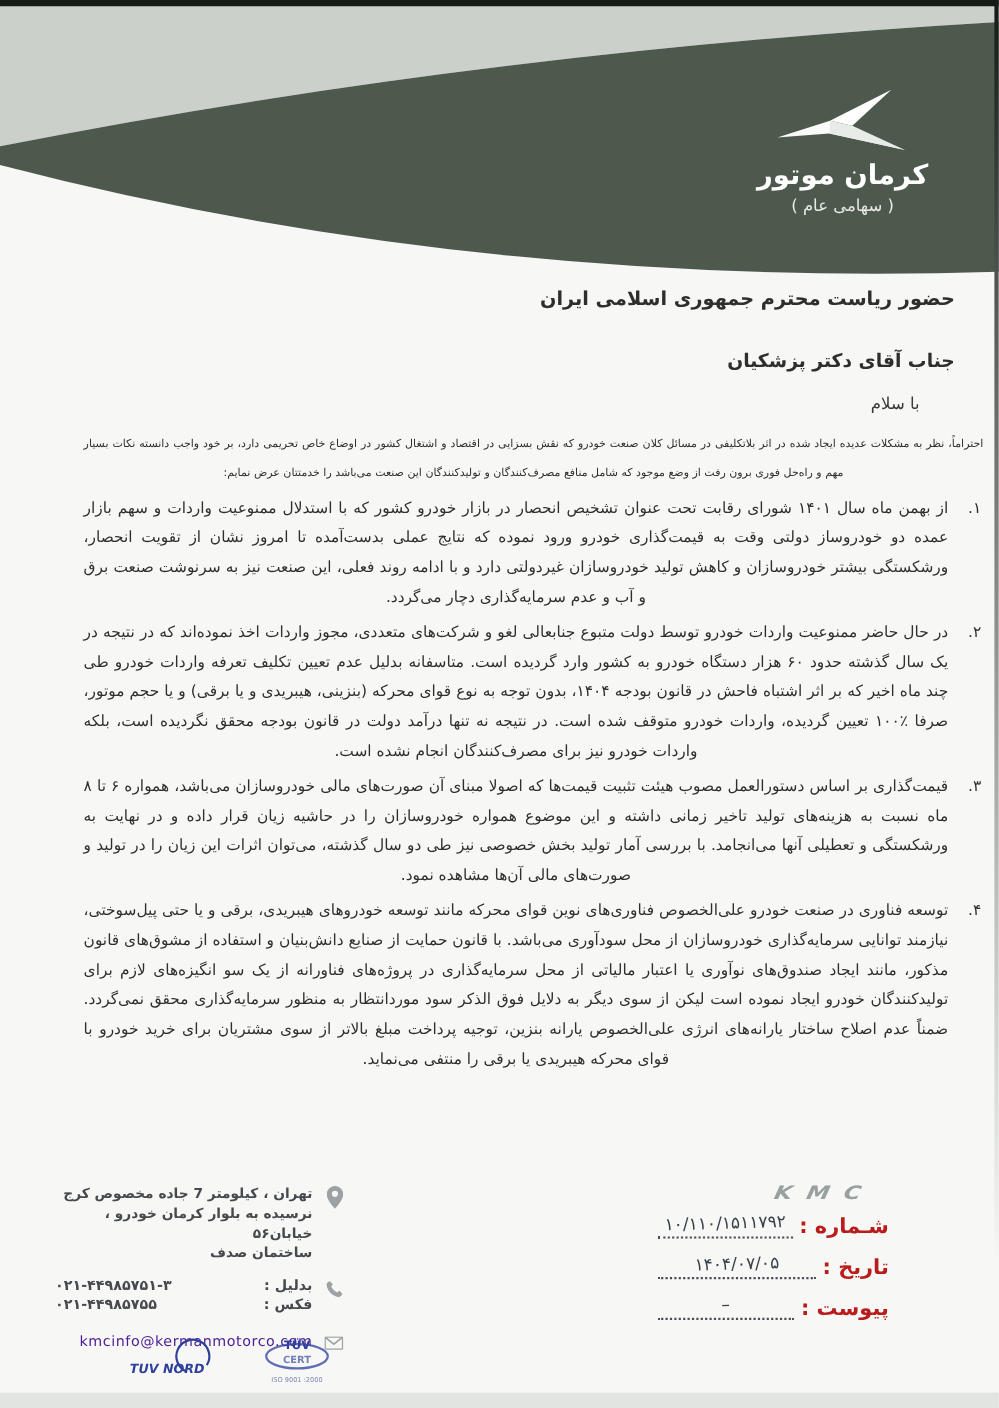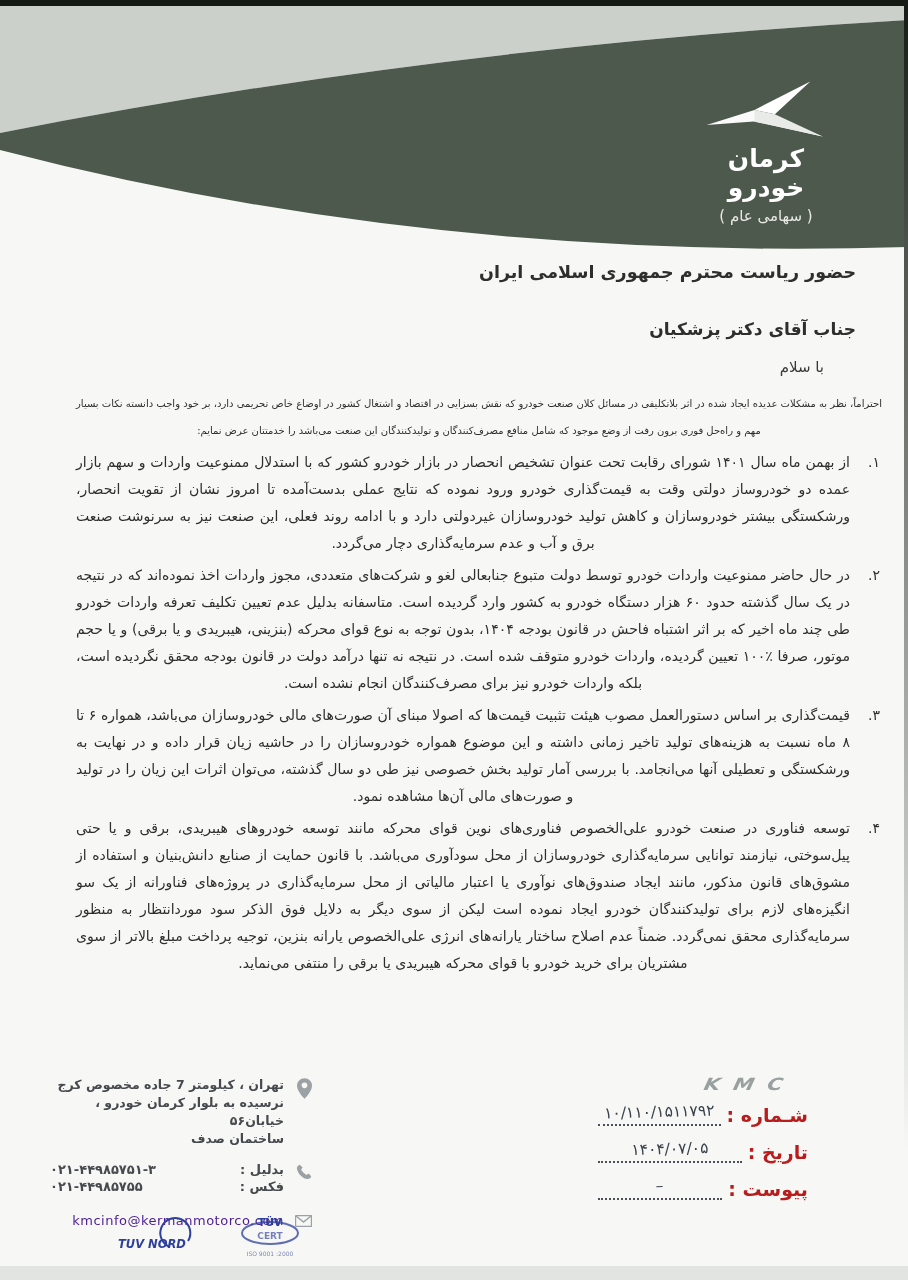--- a/index.html
+++ b/index.html
@@ -14,21 +14,21 @@
   .header{position:absolute;top:0;left:0;width:908px;height:252px;}
   .header-bg{position:absolute;top:0;left:0;}
   .brand{position:absolute;left:688px;top:78px;width:156px;text-align:center;direction:rtl;}
   .bird{display:block;margin:0 auto;}
   .brand-name{color:#fff;font-size:25px;font-weight:bold;margin-top:4px;letter-spacing:0;}
   .brand-sub{color:#e9eae5;font-size:15px;margin-top:5px;}
   .edge-right{position:absolute;top:0;right:0;width:4px;height:1150px;
     background:linear-gradient(to bottom,#161a16 0%,#565b56 25%,#b9bdb9 70%,rgba(185,189,185,0) 100%);}
   .edge-bottom{position:absolute;bottom:0;left:0;width:908px;height:14px;background:#e2e4e1;}
   
-  .letter{position:absolute;top:252px;left:0;width:908px;padding:0 26px 0 76px;box-sizing:border-box;
+  .letter{position:absolute;top:252px;left:0;width:908px;padding:0 14px 0 76px;box-sizing:border-box;
     direction:rtl;color:var(--c-text,#2e2e2e);}
   .h1{font-size:17.5px;font-weight:bold;margin:10px 26px 0 0;text-align:right;}
   .h2{font-size:17px;font-weight:bold;margin:37px 26px 0 0;text-align:right;}
   .salam{font-size:15px;margin:19px 58px 0 0;text-align:right;color:#3a3a3a;}
   .intro{font-size:10px;line-height:27px;margin:14px 0 0 0;text-align:justify;text-align-last:center;}
   .item{position:relative;padding-right:32px;margin-top:5px;font-size:14px;line-height:27px;}
   .item .num{position:absolute;right:2px;top:0;}
   .item .txt{display:block;text-align:justify;text-align-last:center;}
   
   .footer{position:absolute;top:1066px;left:0;width:908px;height:214px;}
@@ -63,21 +63,21 @@
       <rect x="0" y="0" width="908" height="6" fill="var(--c-band_top_strip,#151a15)"></rect>
       <path d="M0,6 L908,6 L908,20 Q430,48 0,133 Z" fill="var(--c-header_gray,#cbd0ca)"></path>
       <path d="M0,133 Q430,48 908,20 L908,247 Q430,262 0,150 Z" fill="var(--c-band,#4e594e)"></path>
     </svg>
     <div class="brand">
       <svg class="bird" width="132" height="62" viewBox="0 0 140 70">
         <polygon points="57,36 120,4 80,41" fill="#ffffff"></polygon>
         <polygon points="3,53 57,36 134,66 56,49" fill="#fafafa"></polygon>
         <polygon points="57,36 80,41 134,66 57,49" fill="#e9ebe8"></polygon>
       </svg>
-      <div class="brand-name">کرمان خودرو</div>
+      <div class="brand-name">کرمان موتور</div>
       <div class="brand-sub">( سهامی عام )</div>
     </div>
   </div>
 
   <div class="letter">
     <div class="h1">حضور ریاست محترم جمهوری اسلامی ایران</div>
     <div class="h2">جناب آقای دکتر پزشکیان</div>
     <div class="salam">با سلام</div>
     <p class="intro">احتراماً، نظر به مشکلات عدیده ایجاد شده در اثر بلاتکلیفی در مسائل کلان صنعت خودرو که نقش بسزایی در اقتصاد و اشتغال کشور در اوضاع خاص تحریمی دارد، بر خود واجب دانسته نکات بسیار مهم و راه‌حل فوری برون رفت از وضع موجود که شامل منافع مصرف‌کنندگان و تولیدکنندگان این صنعت می‌باشد را خدمتتان عرض نمایم:</p>
 

